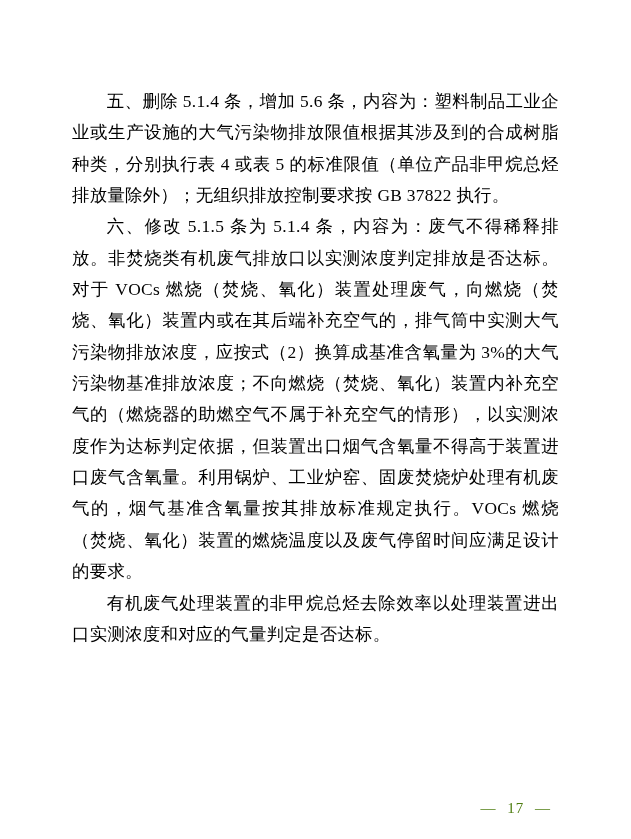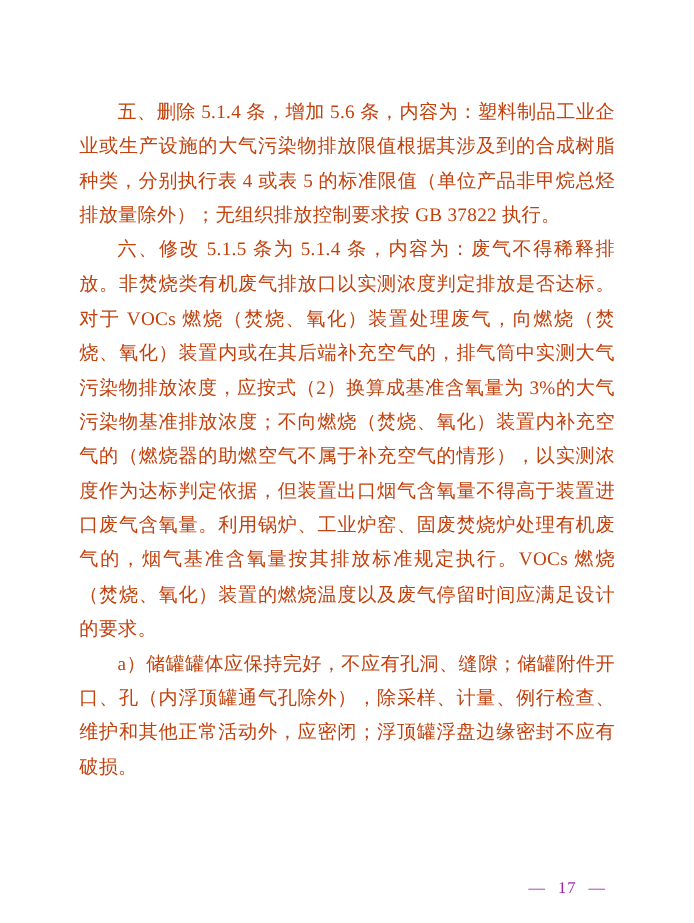--- a/index.html
+++ b/index.html
@@ -13,47 +13,47 @@
     height: 839px;
     background: #ffffff;
     overflow: hidden;
     font-family: "Liberation Serif", "DejaVu Serif", serif;
   }
   .content {
     position: absolute;
     left: 72px;
     top: 86px;
     width: 487px;
-    color: #c2410c;
+    color: #000000;
     font-size: 17.4px;
     line-height: 31.35px;
     text-align: justify;
     letter-spacing: 0.3px;
   }
   .content p {
     margin: 0;
     padding: 0;
     text-indent: 2em;
     text-justify: inter-ideograph;
   }
   .page-footer {
     position: absolute;
     right: 80px;
     bottom: 22px;
-    color: #a21caf;
+    color: #4d7c0f;
     font-size: 15px;
     letter-spacing: 1px;
     word-spacing: 6px;
     font-family: "Liberation Serif", "DejaVu Serif", serif;
   }
 </style>
 </head>
 <body>
 
 <div class="page">
   <div class="content">
     <p>五、删除 5.1.4 条，增加 5.6 条，内容为：塑料制品工业企业或生产设施的大气污染物排放限值根据其涉及到的合成树脂种类，分别执行表 4 或表 5 的标准限值（单位产品非甲烷总烃排放量除外）；无组织排放控制要求按 GB 37822 执行。</p>
     <p>六、修改 5.1.5 条为 5.1.4 条，内容为：废气不得稀释排放。非焚烧类有机废气排放口以实测浓度判定排放是否达标。对于 VOCs 燃烧（焚烧、氧化）装置处理废气，向燃烧（焚烧、氧化）装置内或在其后端补充空气的，排气筒中实测大气污染物排放浓度，应按式（2）换算成基准含氧量为 3%的大气污染物基准排放浓度；不向燃烧（焚烧、氧化）装置内补充空气的（燃烧器的助燃空气不属于补充空气的情形），以实测浓度作为达标判定依据，但装置出口烟气含氧量不得高于装置进口废气含氧量。利用锅炉、工业炉窑、固废焚烧炉处理有机废气的，烟气基准含氧量按其排放标准规定执行。VOCs 燃烧（焚烧、氧化）装置的燃烧温度以及废气停留时间应满足设计的要求。</p>
-    <p>a）储罐罐体应保持完好，不应有孔洞、缝隙；储罐附件开口、孔（内浮顶罐通气孔除外），除采样、计量、例行检查、维护和其他正常活动外，应密闭；浮顶罐浮盘边缘密封不应有破损。</p>
+    <p>有机废气处理装置的非甲烷总烃去除效率以处理装置进出口实测浓度和对应的气量判定是否达标。</p>
   </div>
 
   <div class="page-footer">— 17 —</div>
 </div>
 
 </body></html>

